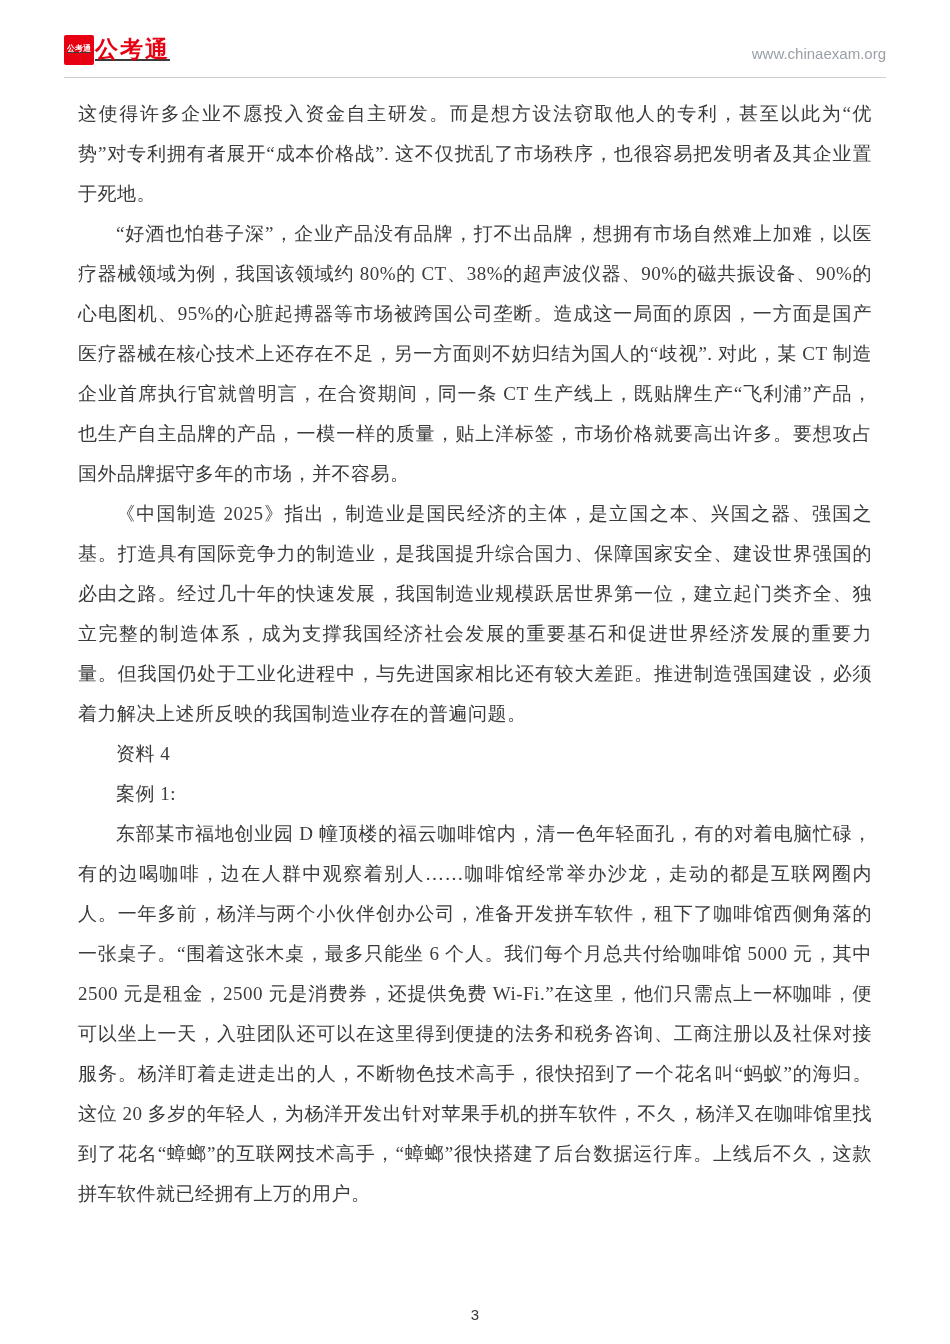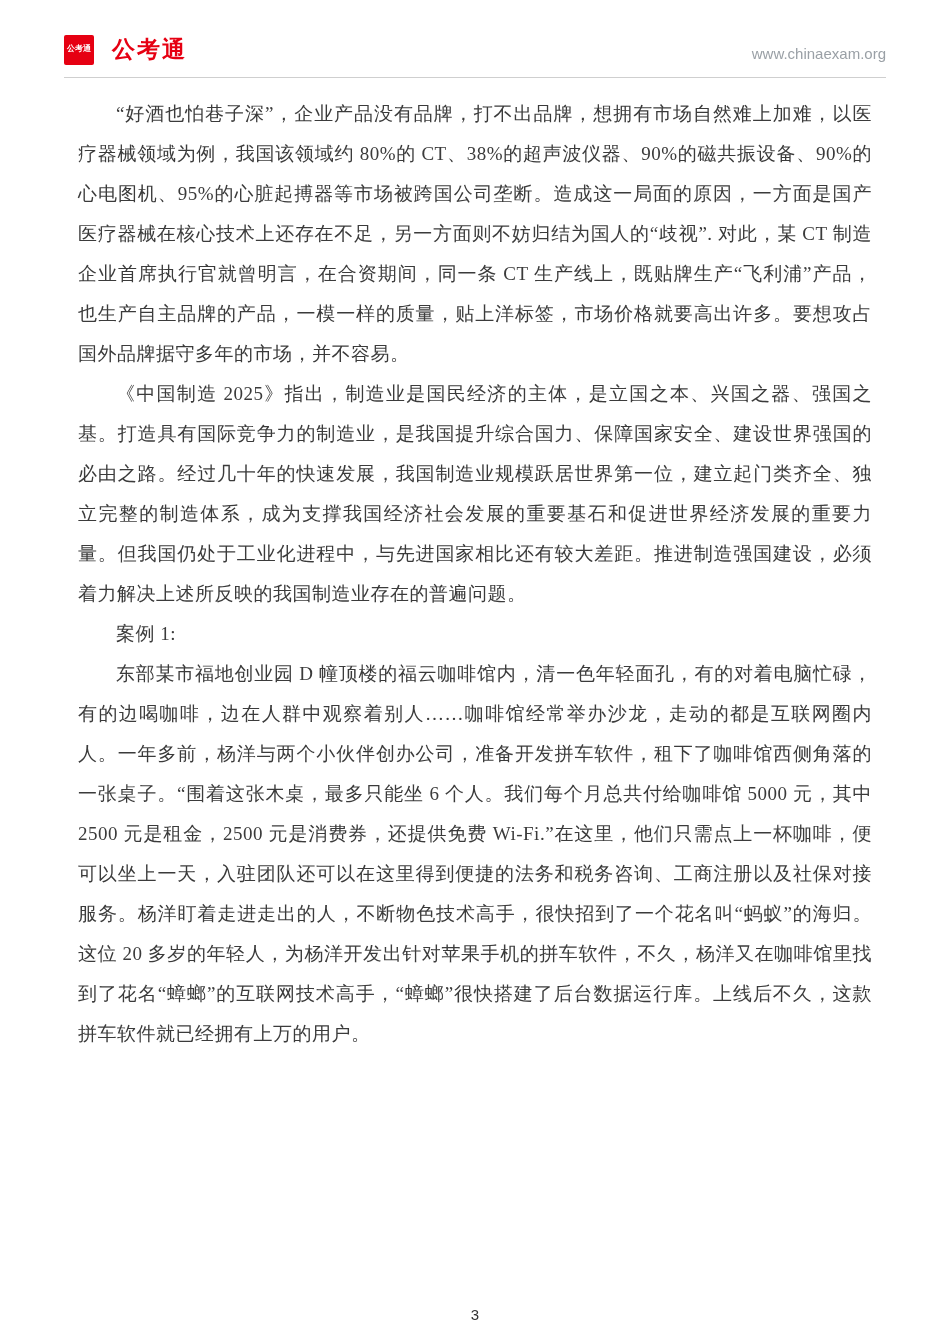--- a/index.html
+++ b/index.html
@@ -16,21 +16,21 @@
     font-family:"Liberation Serif","DejaVu Serif",serif;
     color:var(--text);
     overflow:hidden;
   }
   .page{ position:relative; width:950px; height:1344px; background:#fff; }
 
   .header{
     display:flex; justify-content:space-between; align-items:flex-end;
     padding:34px 64px 12px 64px;
   }
-  .logo{ display:flex; align-items:center; gap:18px; }
+  .logo{ display:flex; align-items:center; gap:1px;text-decoration:underline; }
   .logo-box{
     width:30px; height:30px; background:var(--brand); color:#fff;
     font-size:8px; line-height:1.1; display:flex; align-items:center; justify-content:center;
     font-weight:bold; border-radius:2px;
     font-family:"Liberation Sans","DejaVu Sans",sans-serif;
   }
   .logo-text{
     color:var(--brand); font-size:23px; font-weight:bold;
     font-family:"Liberation Sans","DejaVu Sans",sans-serif;
     letter-spacing:2px;
@@ -69,22 +69,24 @@
     <div class="logo">
       <span class="logo-box">公考通</span>
       <span class="logo-text">公考通</span>
     </div>
     <div class="site-url">www.chinaexam.org</div>
   </header>
 
   <div class="header-rule"></div>
 
   <main class="content">
+    <p class="para noindent">这使得许多企业不愿投入资金自主研发。而是想方设法窃取他人的专利，甚至以此为“优势”对专利拥有者展开“成本价格战”. 这不仅扰乱了市场秩序，也很容易把发明者及其企业置于死地。</p>
     <p class="para">“好酒也怕巷子深”，企业产品没有品牌，打不出品牌，想拥有市场自然难上加难，以医疗器械领域为例，我国该领域约 80%的 CT、38%的超声波仪器、90%的磁共振设备、90%的心电图机、95%的心脏起搏器等市场被跨国公司垄断。造成这一局面的原因，一方面是国产医疗器械在核心技术上还存在不足，另一方面则不妨归结为国人的“歧视”. 对此，某 CT 制造企业首席执行官就曾明言，在合资期间，同一条 CT 生产线上，既贴牌生产“飞利浦”产品，也生产自主品牌的产品，一模一样的质量，贴上洋标签，市场价格就要高出许多。要想攻占国外品牌据守多年的市场，并不容易。</p>
     <p class="para">《中国制造 2025》指出，制造业是国民经济的主体，是立国之本、兴国之器、强国之基。打造具有国际竞争力的制造业，是我国提升综合国力、保障国家安全、建设世界强国的必由之路。经过几十年的快速发展，我国制造业规模跃居世界第一位，建立起门类齐全、独立完整的制造体系，成为支撑我国经济社会发展的重要基石和促进世界经济发展的重要力量。但我国仍处于工业化进程中，与先进国家相比还有较大差距。推进制造强国建设，必须着力解决上述所反映的我国制造业存在的普遍问题。</p>
+    <p class="para">资料 4</p>
     <p class="para">案例 1:</p>
     <p class="para">东部某市福地创业园 D 幢顶楼的福云咖啡馆内，清一色年轻面孔，有的对着电脑忙碌，有的边喝咖啡，边在人群中观察着别人……咖啡馆经常举办沙龙，走动的都是互联网圈内人。一年多前，杨洋与两个小伙伴创办公司，准备开发拼车软件，租下了咖啡馆西侧角落的一张桌子。“围着这张木桌，最多只能坐 6 个人。我们每个月总共付给咖啡馆 5000 元，其中 2500 元是租金，2500 元是消费券，还提供免费 Wi-Fi.”在这里，他们只需点上一杯咖啡，便可以坐上一天，入驻团队还可以在这里得到便捷的法务和税务咨询、工商注册以及社保对接服务。杨洋盯着走进走出的人，不断物色技术高手，很快招到了一个花名叫“蚂蚁”的海归。这位 20 多岁的年轻人，为杨洋开发出针对苹果手机的拼车软件，不久，杨洋又在咖啡馆里找到了花名“蟑螂”的互联网技术高手，“蟑螂”很快搭建了后台数据运行库。上线后不久，这款拼车软件就已经拥有上万的用户。</p>
   </main>
 
   <footer class="footer">
     <span class="page-number">3</span>
   </footer>
 
 </div>
 

